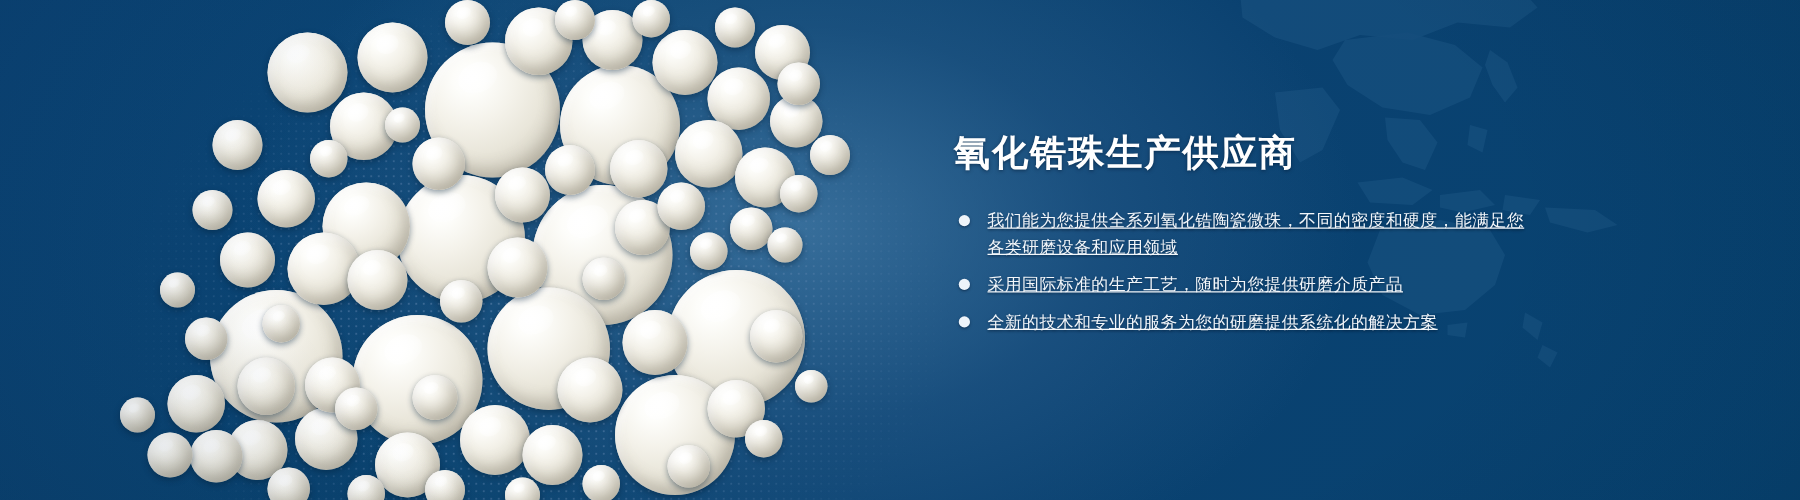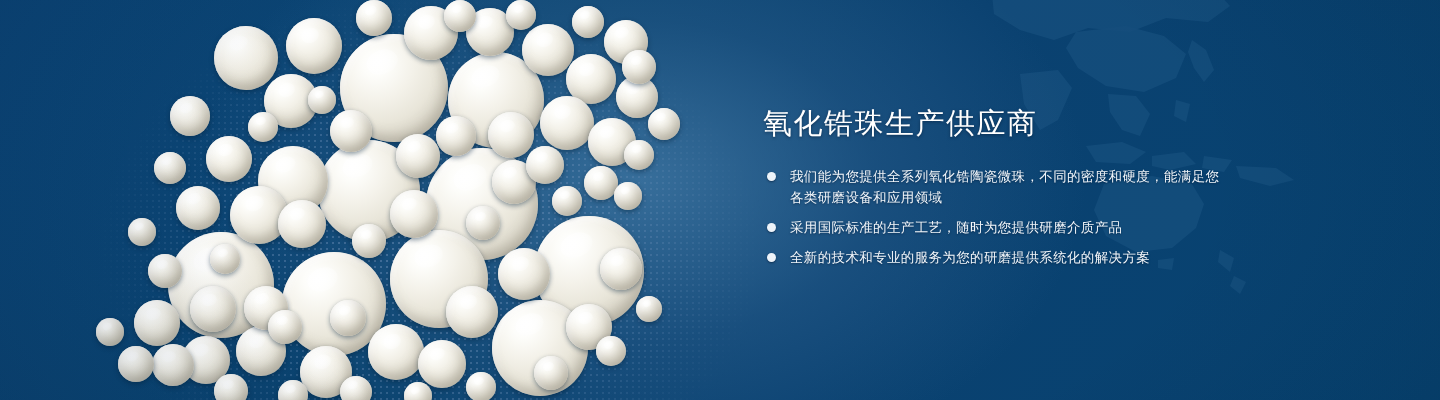--- a/index.html
+++ b/index.html
@@ -113,39 +113,40 @@
   .copy {
     position: absolute;
     left: 763px;
     top: 104px;
     width: 470px;
   }
   .headline {
     margin: 0;
     font-size: 29px;
     line-height: 38px;
-    font-weight: 400;
+    font-weight: 700;
     color: #ffffff;
     letter-spacing: 1.5px;
     text-shadow: 0 1px 3px rgba(0,20,44,0.55);
   }
   .bullets {
     list-style: none;
     margin: 24px 0 0 0;
     padding: 0;
   }
   .bullet-item {
     position: relative;
     padding-left: 27px;
     margin-bottom: 9px;
     font-size: 13.5px;
     line-height: 21px;
     color: #f2f6fa;
     letter-spacing: 0.35px;
     text-shadow: 0 1px 2px rgba(0,20,44,0.5);
+    text-decoration: underline;
   }
   .bullet-item:last-child { margin-bottom: 0; }
   .bullet-dot {
     position: absolute;
     left: 4px;
     top: 6px;
     width: 9px;
     height: 9px;
     border-radius: 50%;
     background: #eef4fa;

